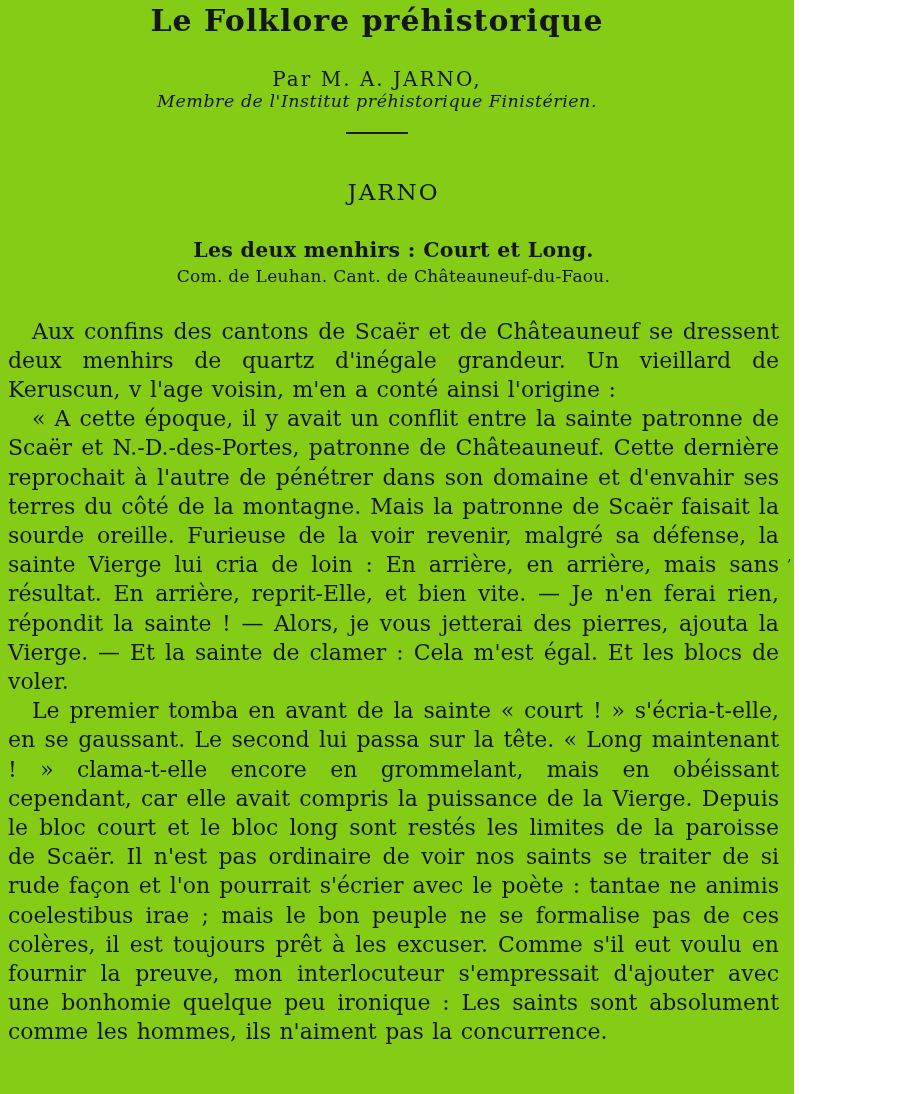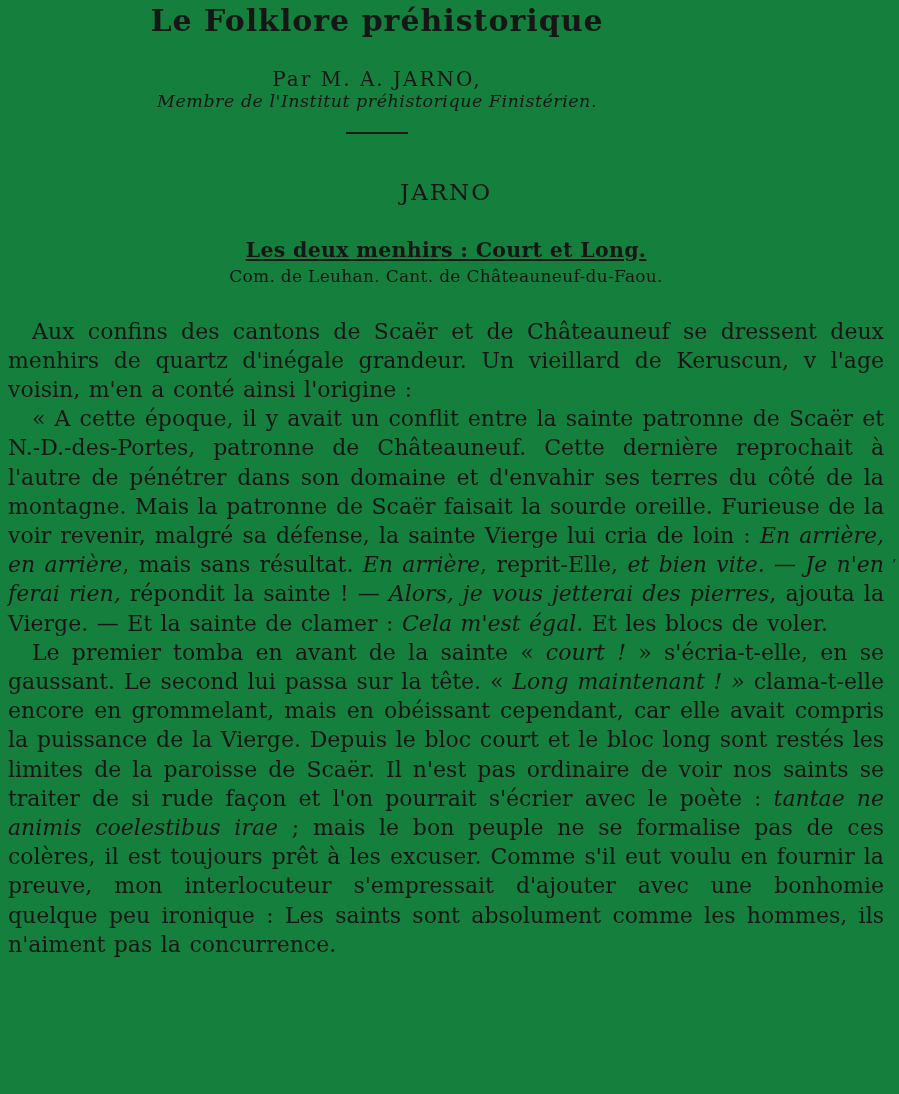--- a/index.html
+++ b/index.html
@@ -5,27 +5,27 @@
   html, body {
     margin: 0;
     padding: 0;
     background: #ffffff;
     width: 899px;
     height: 1094px;
     overflow: hidden;
   }
   .page {
     position: relative;
-    width: 899px;
+    width: 794px;
     height: 1094px;
     box-sizing: border-box;
     padding: 4px 15px 0 8px;
     font-family: "DejaVu Serif", "Liberation Serif", serif;
     color: #161616;
-    background: #15803d;
+    background: #84cc16;
   }
   
   .head {
     width: 738px;
     text-align: center;
   }
   .title {
     margin: 0;
     font-size: 30px;
     font-weight: bold;
@@ -59,40 +59,38 @@
   .section-number {
     margin-top: 45px;
     font-size: 23px;
     letter-spacing: 2px;
   }
   .article-title {
     margin-top: 33px;
     font-size: 20.5px;
     font-weight: bold;
     letter-spacing: 0.3px;
-    text-decoration: underline;
   }
   .article-loc {
     font-size: 17px;
     line-height: 29px;
     letter-spacing: 0.3px;
   }
   .body-text {
     margin-top: 26px;
   }
   .body-text p {
     margin: 0;
     font-size: 22px;
     line-height: 29.2px;
     text-align: justify;
     text-indent: 24px;
     word-spacing: 1.5px;
   }
   .it {
-    font-style: italic;
   }
   .speck {
     position: absolute;
     top: 556px;
     right: 3px;
     font-size: 15px;
     color: #222;
   }
 </style>
 </head>

